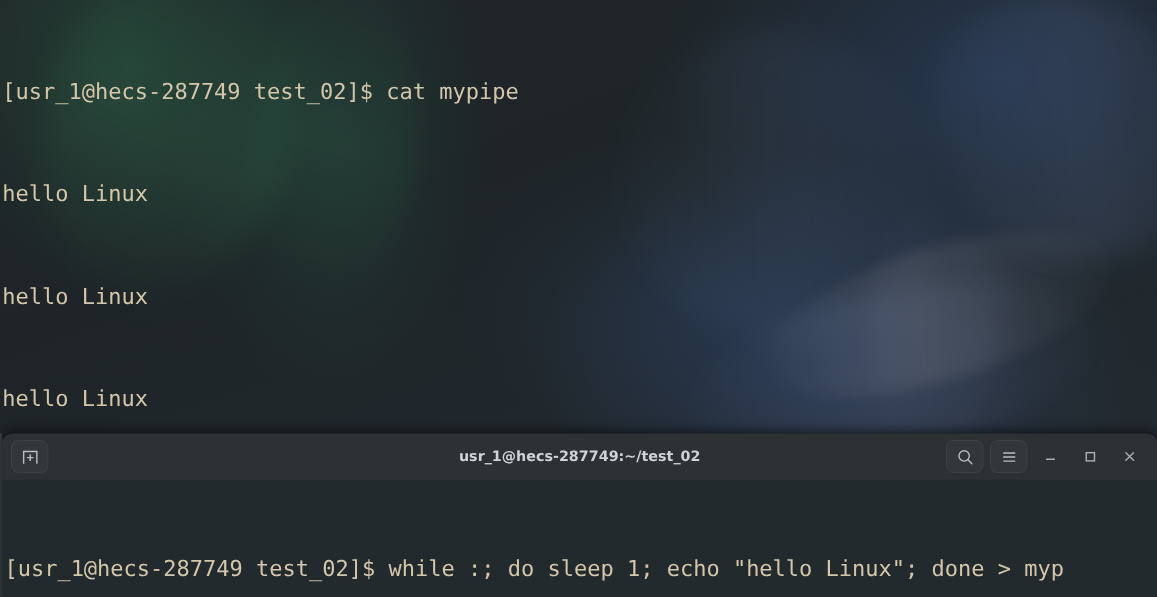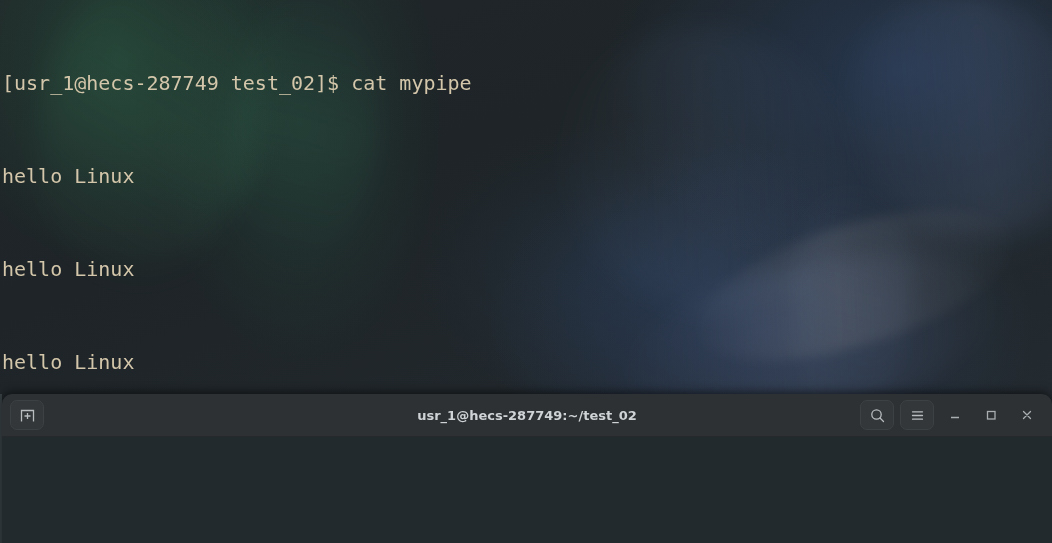--- a/index.html
+++ b/index.html
@@ -181,13 +181,18 @@
         </svg>
       </div>
       <div class="win-ctl">
         <svg width="14" height="14" viewBox="0 0 14 14">
           <path d="M3.5 3.5 L10.5 10.5 M10.5 3.5 L3.5 10.5" stroke="#a9aeb1" stroke-width="1.3" stroke-linecap="round"></path>
         </svg>
       </div>
     </div>
   </div>
 
+  <div id="front-screen">
+    <div class="line">[usr_1@hecs-287749 test_02]$ while :; do sleep 1; echo "hello Linux"; done &gt; myp</div>
+    
+    
+  </div>
 </div>
 
 </body></html>

